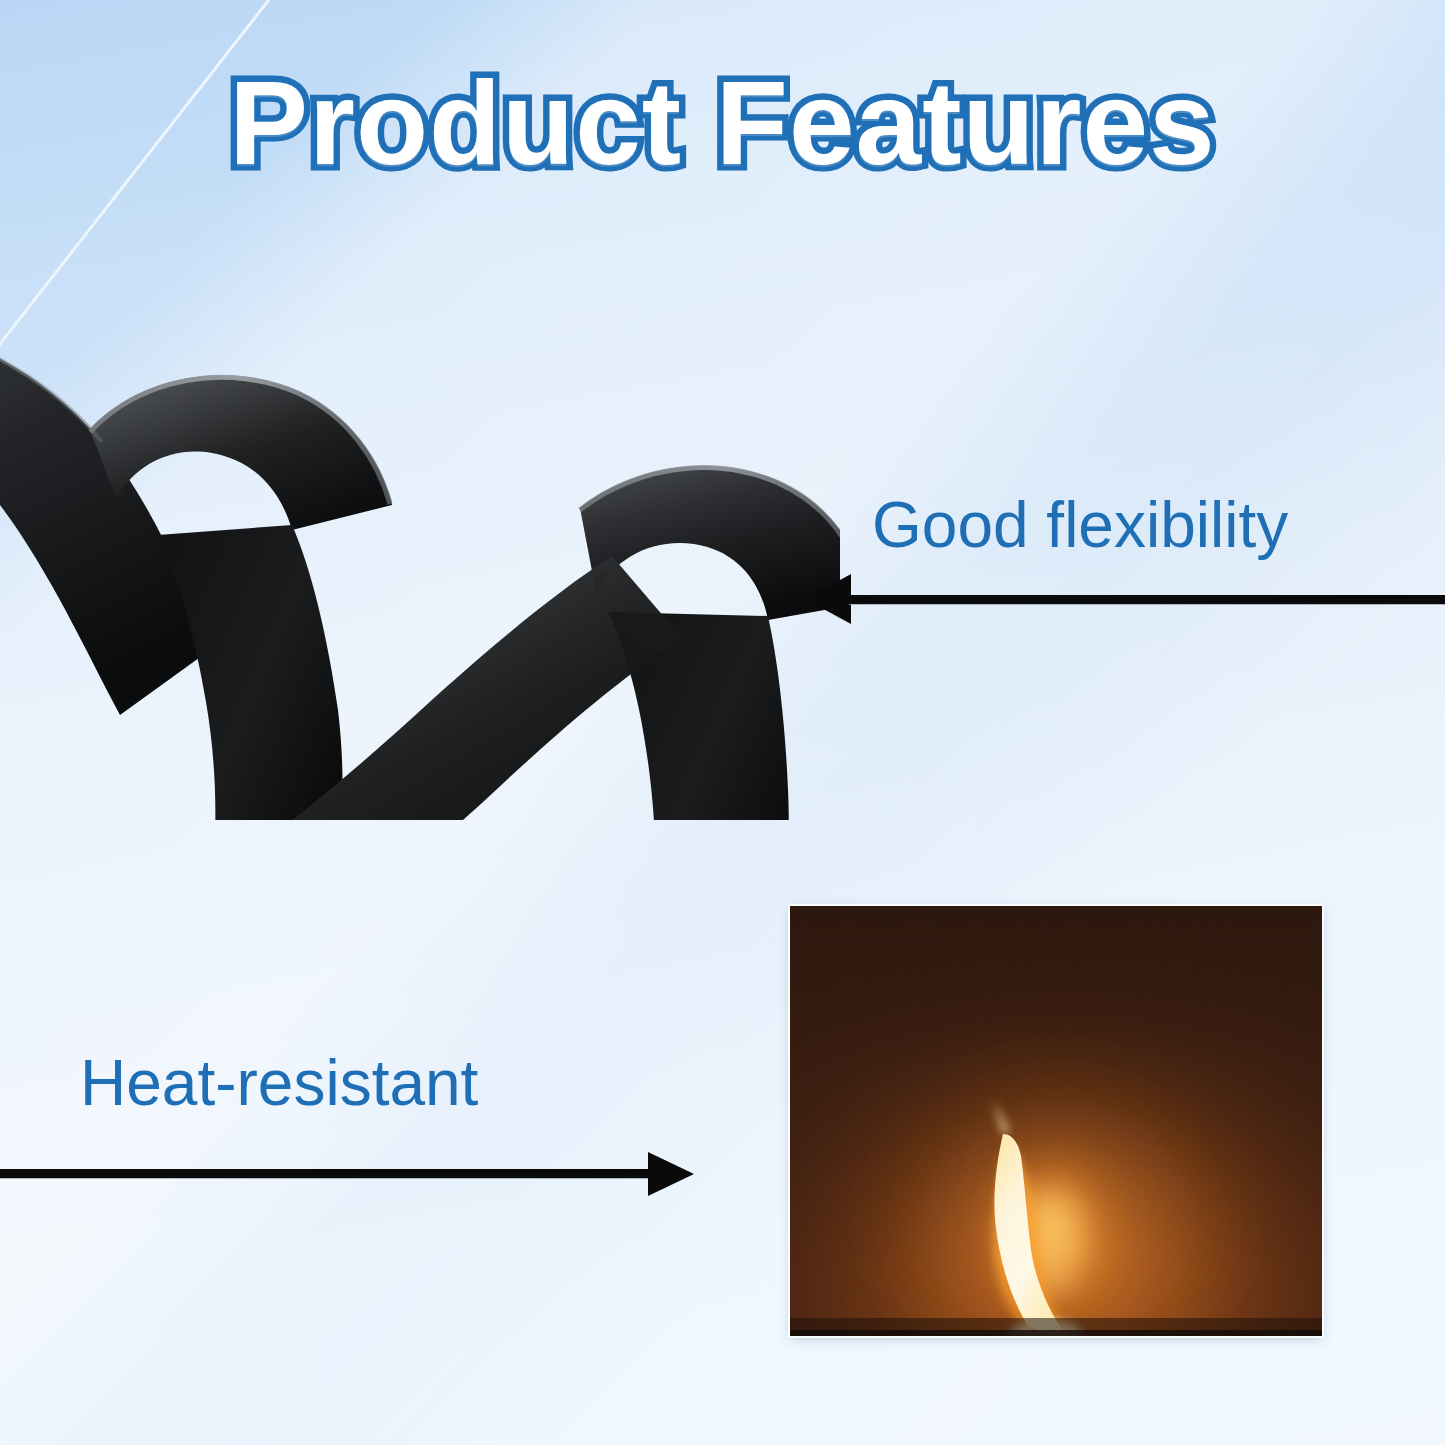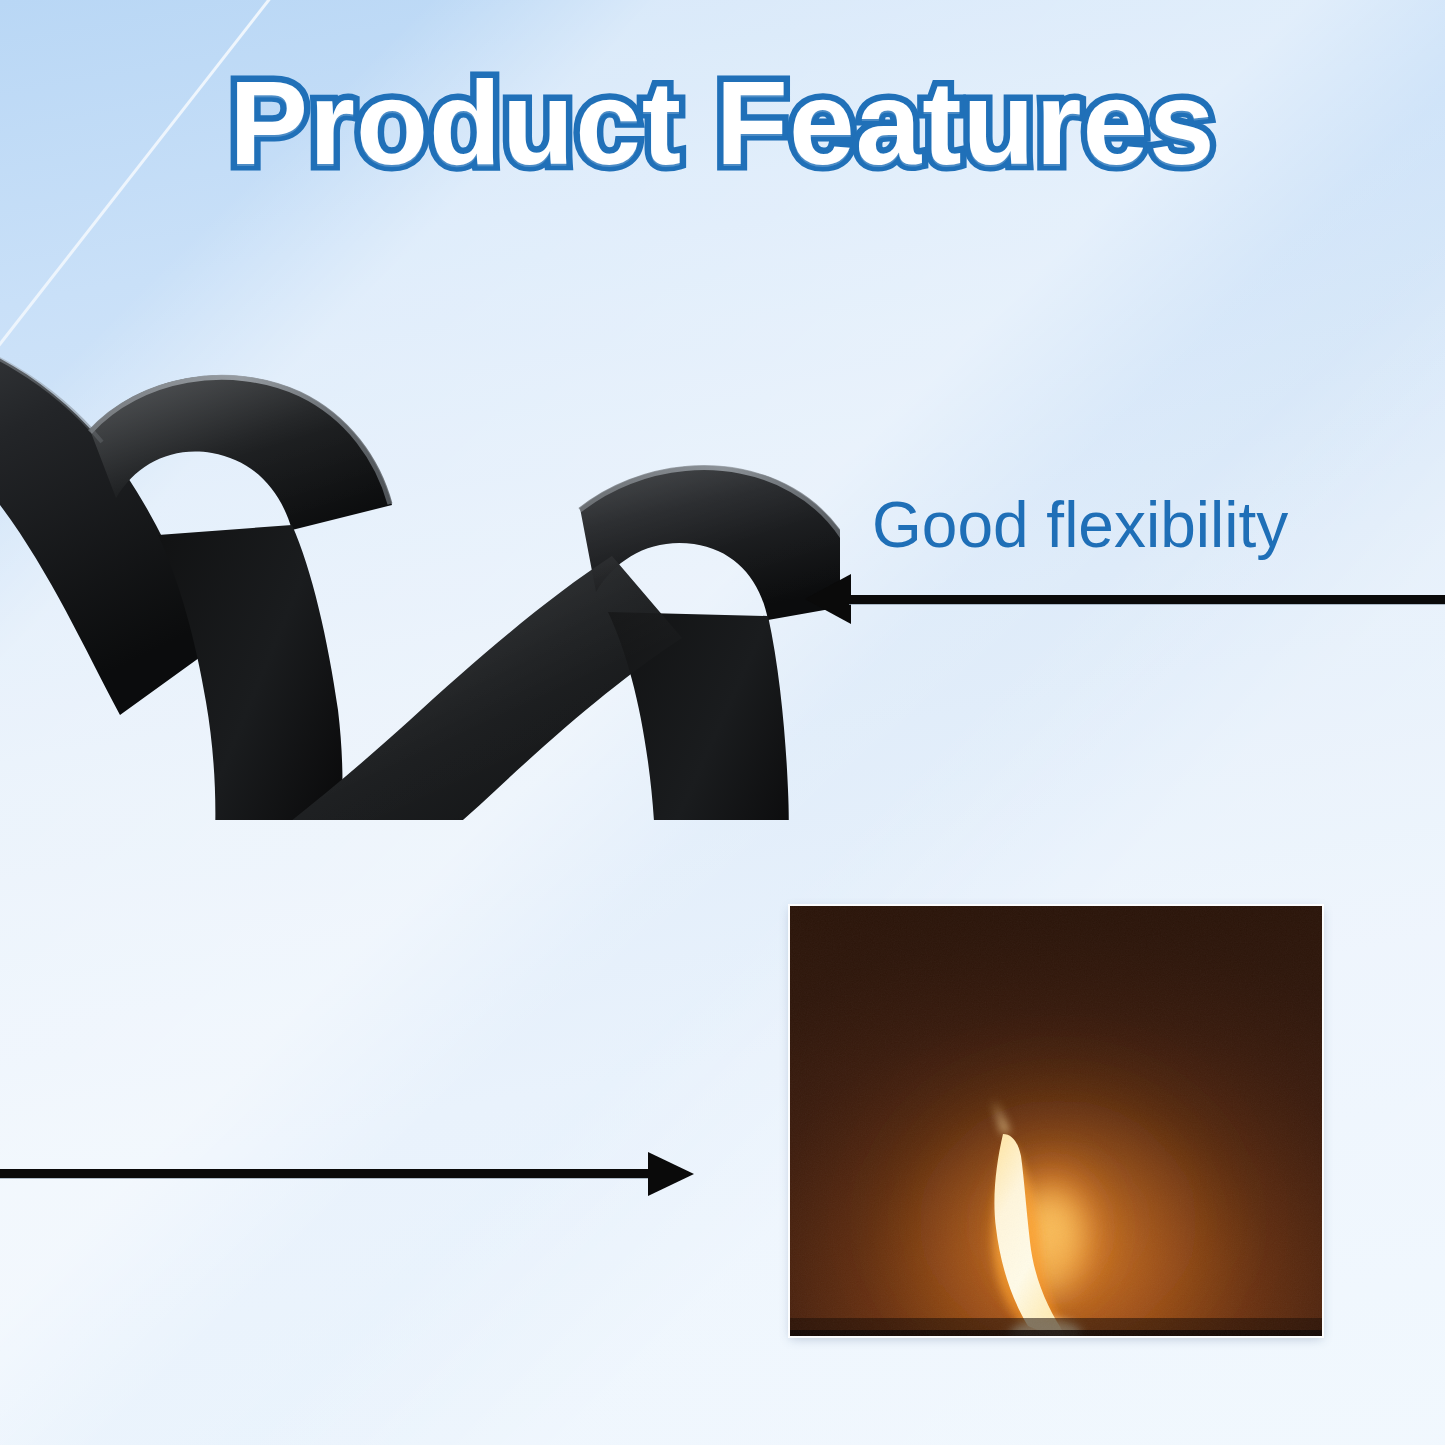--- a/index.html
+++ b/index.html
@@ -212,20 +212,21 @@
                L 828,300 C 820,258 794,230 754,224 C 712,218 676,238 656,272 Z" fill="url(#rubSheen)" opacity="0.55"></path>
     </svg>
   </div>
 
   <div class="feature-label flex">Good flexibility</div>
   <div class="arrow" id="arrow-flex">
     <div class="head"></div>
     <div class="shaft"></div>
   </div>
 
+  <div class="feature-label heat">Heat-resistant</div>
   <div class="arrow" id="arrow-heat">
     <div class="shaft"></div>
     <div class="head"></div>
   </div>
 
   <div id="flame-photo">
     <svg viewBox="0 0 532 430" width="532" height="430" xmlns="http://www.w3.org/2000/svg">
       <defs>
         <radialGradient id="panelGlow" cx="0.52" cy="0.82" r="0.78">
           <stop offset="0%" stop-color="#c9701f"></stop>

